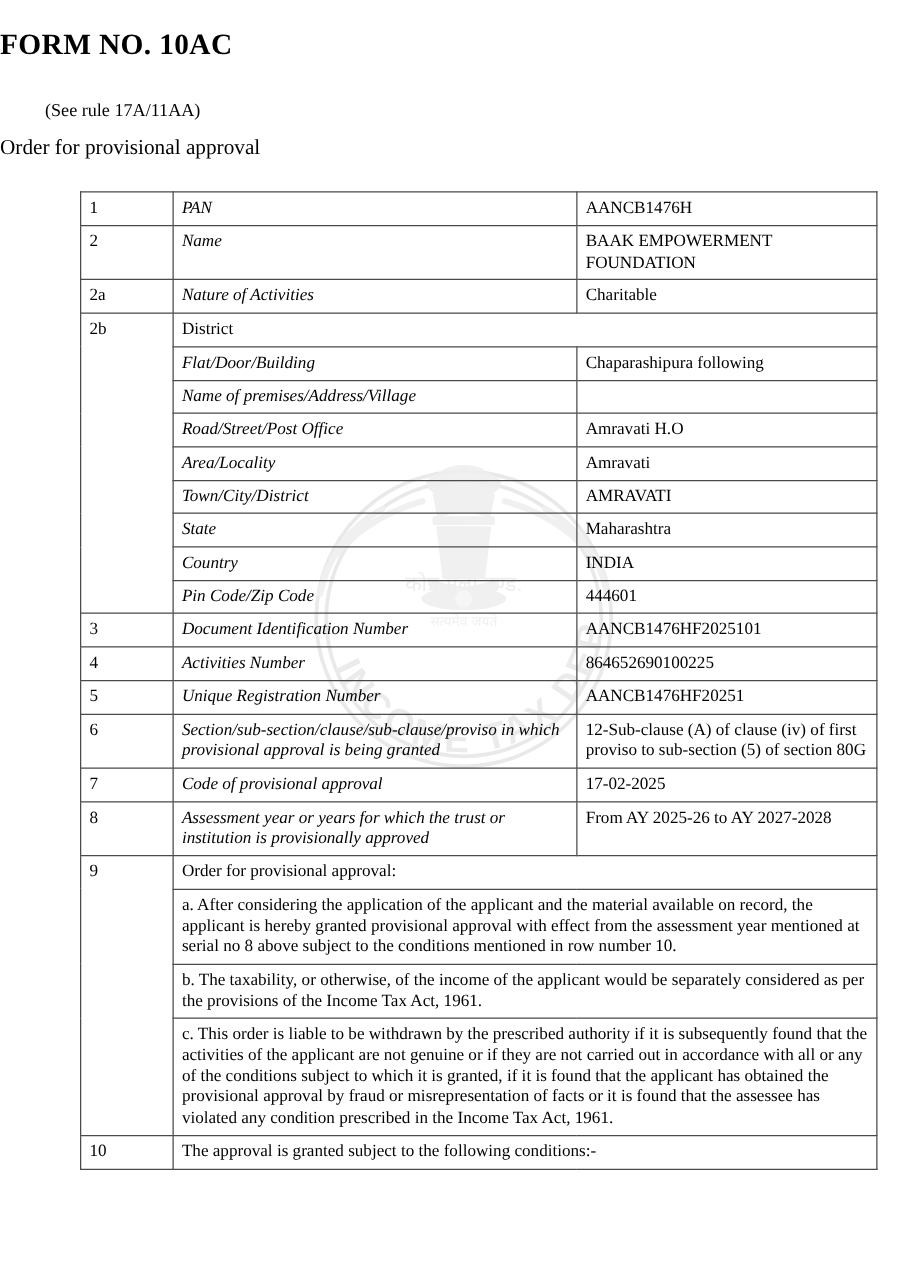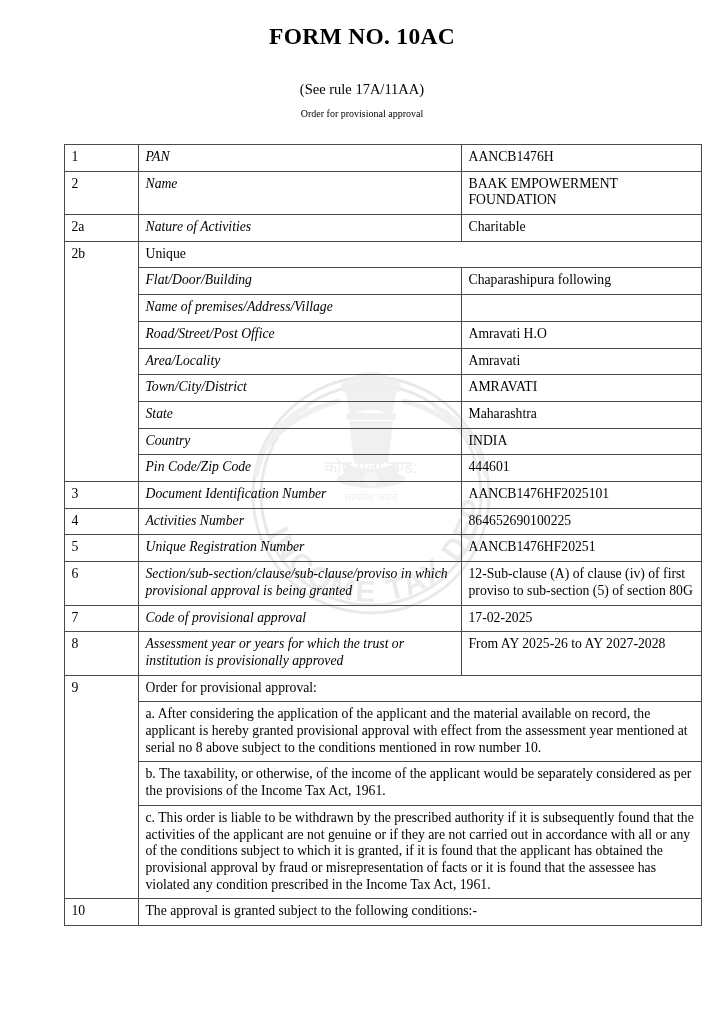--- a/index.html
+++ b/index.html
@@ -34,38 +34,39 @@
     z-index: 0;
     pointer-events: none;
     opacity: 0.5;
   }
   .watermark svg { width: 100%; height: 100%; display: block; }
 
   
   .doc-header {
     position: relative;
     z-index: 2;
-    text-align: center;
+    text-align: left;
     padding-top: 24px;
   }
   .doc-title {
     font-size: 23.5px;
     font-weight: bold;
     letter-spacing: 0.3px;
     margin: 0;
     line-height: 1.1;
   }
   .doc-rule {
     font-size: 14.5px;
     margin: 0;
     padding-top: 30px;
     line-height: 1.35;
+    padding-left: 36px;
   }
   .doc-subtitle {
-    font-size: 10px;
+    font-size: 17px;
     margin: 0;
     padding-top: 8px;
     line-height: 1.35;
   }
 
   
   .table-wrap {
     position: relative;
     z-index: 2;
     margin: 23px auto 0 auto;
@@ -166,21 +167,21 @@
         </tr>
 
         <tr>
           <td class="c-num">2a</td>
           <td class="c-label">Nature of Activities</td>
           <td class="c-value">Charitable</td>
         </tr>
 
         <tr>
           <td class="c-num" rowspan="9">2b</td>
-          <td colspan="2">Unique</td>
+          <td colspan="2">District</td>
         </tr>
 
         <tr>
           <td class="c-label">Flat/Door/Building</td>
           <td class="c-value">Chaparashipura following</td>
         </tr>
 
         <tr>
           <td class="c-label">Name of premises/Address/Village</td>
           <td class="c-value"></td>

